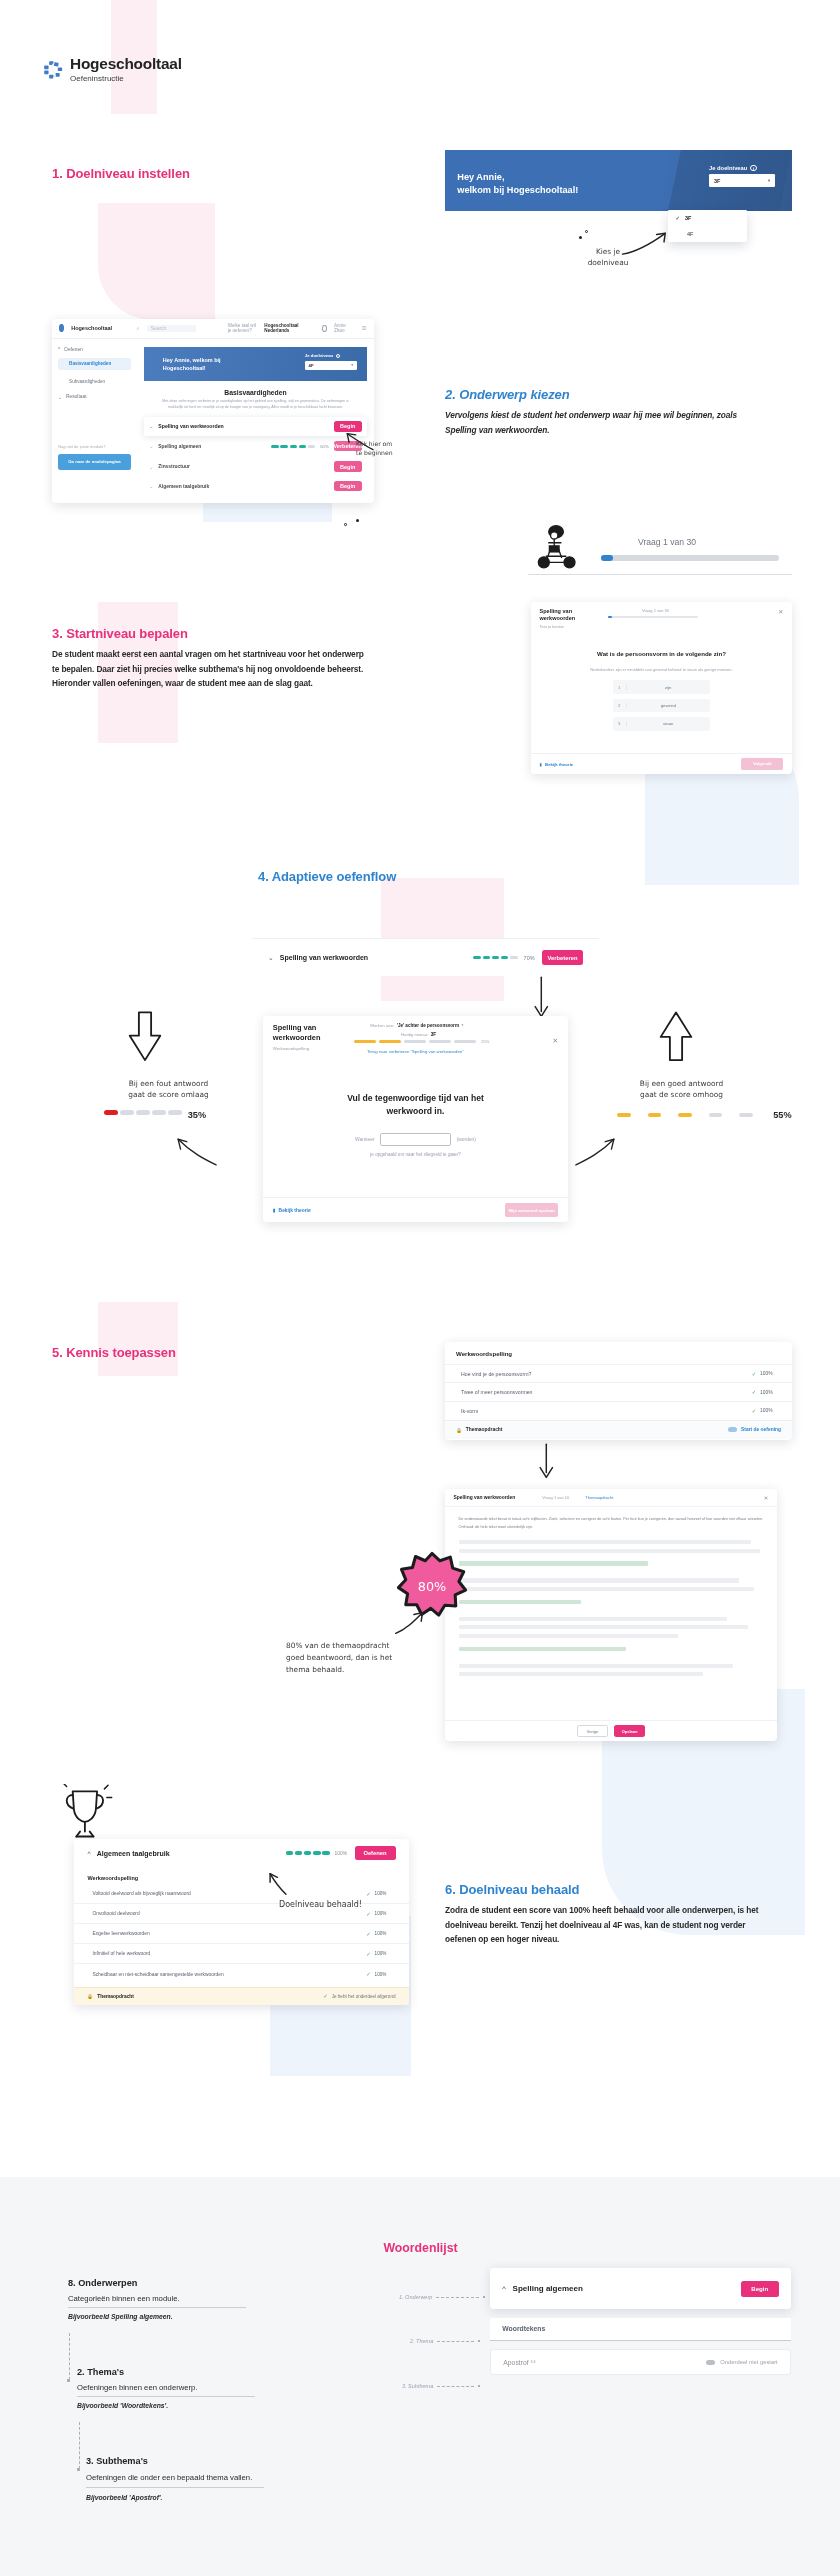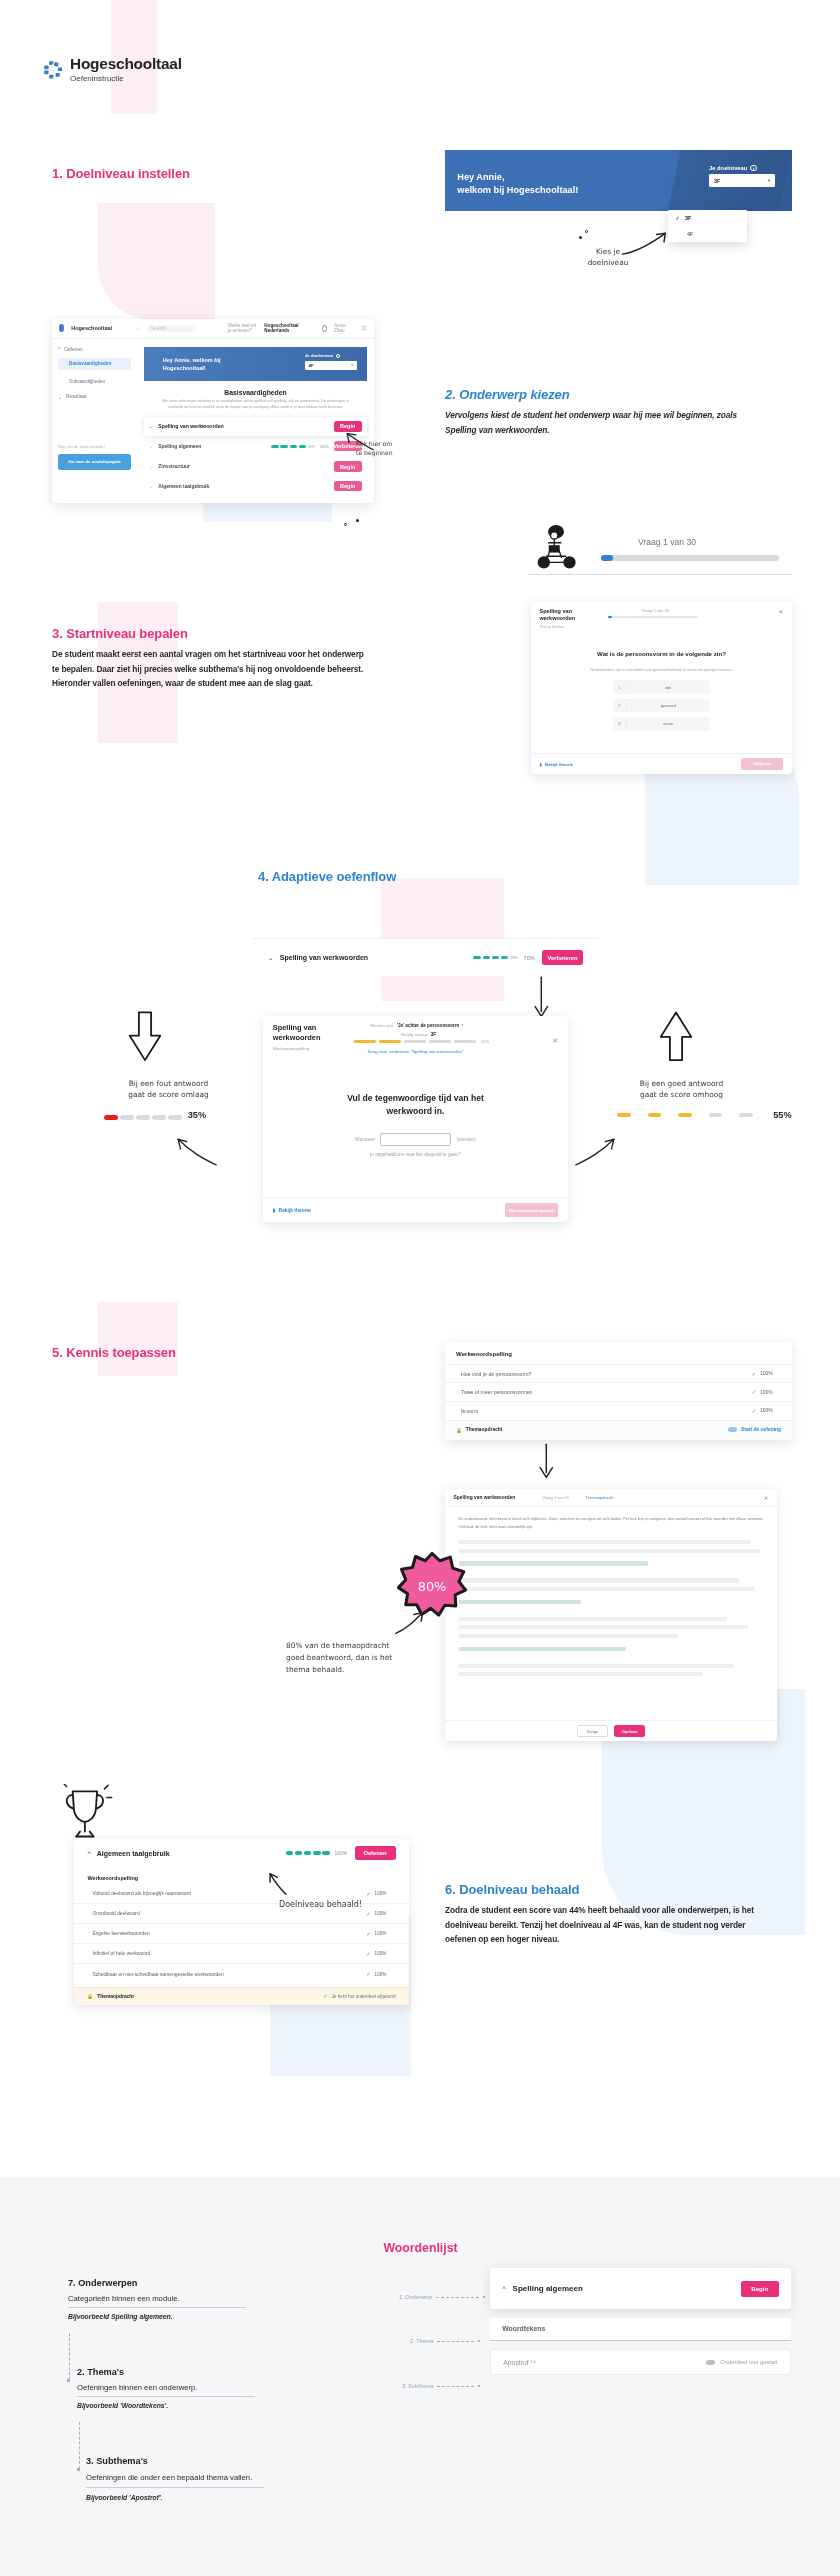--- a/index.html
+++ b/index.html
@@ -313,21 +313,21 @@
 <svg class="abs" style="left:529px;top:976px;" width="24.6" height="49" viewBox="0 0 40 80">
   <path d="M20 2 L20 58" stroke="#222" stroke-width="2.4" fill="none" stroke-linecap="round"></path>
   <path d="M20 66 L10 50 M20 66 L30 50" stroke="#222" stroke-width="2.4" fill="none" stroke-linecap="round"></path>
 </svg>
 
 <svg class="abs" style="left:126px;top:1010px;" width="38" height="55" viewBox="0 0 62 90">
   <path d="M21 4 L41 4 L41 42 L56 42 L31 82 L6 42 L21 42 Z" fill="#fff" stroke="#1c1c1c" stroke-width="3" stroke-linejoin="round"></path>
 </svg>
 <div class="abs hand" style="left:101px;top:1078px;width:135px;white-space:pre-line;text-align:center;font-size:7.4px;">Bij een fout antwoord
 gaat de score omlaag</div>
-<div class="abs" style="left:104px;top:1110px;display:flex;align-items:flex-end;gap:2.5px;">
+<div class="abs" style="left:104px;top:1110px;display:flex;align-items:flex-start;gap:2.5px;">
   <span class="dot red" style="width:13.5px;height:4.9px;border-radius:2.5px;"></span>
   <span class="dot" style="width:13.5px;height:4.9px;border-radius:2.5px;"></span>
   <span class="dot" style="width:13.5px;height:4.9px;border-radius:2.5px;"></span>
   <span class="dot" style="width:13.5px;height:4.9px;border-radius:2.5px;"></span>
   <span class="dot" style="width:13.5px;height:4.9px;border-radius:2.5px;"></span>
   <span style="margin-left:3.7px;font-size:9.2px;font-weight:bold;color:#2a2a2a;">35%</span>
 </div>
 <svg class="abs" style="left:172px;top:1133px;" width="49" height="37" viewBox="0 0 80 60">
   <path d="M72 52 C56 44 34 34 10 10" stroke="#222" stroke-width="2.2" fill="none" stroke-linecap="round"></path>
   <path d="M10 10 L24 14 M10 10 L14 26" stroke="#222" stroke-width="2.2" fill="none" stroke-linecap="round"></path>
@@ -542,27 +542,27 @@
 </div>
 
 <svg class="abs" style="left:264px;top:1870px;" width="28" height="28" viewBox="0 0 46 46">
   <path d="M36 40 C28 32 18 20 10 6" stroke="#222" stroke-width="2.4" fill="none" stroke-linecap="round"></path>
   <path d="M10 6 L22 12 M10 6 L10 20" stroke="#222" stroke-width="2.4" fill="none" stroke-linecap="round"></path>
 </svg>
 <div class="abs hand" style="left:279px;top:1899px;font-size:8px;color:#3a3a3a;">Doelniveau behaald!</div>
 
 <div class="abs" style="left:445px;top:1882px;width:344px;">
   <div class="blue-heading">6. Doelniveau behaald</div>
-  <div class="body-text" style="margin-top:6.1px;width:325px;">Zodra de student een score van 44% heeft behaald voor alle onderwerpen, is het doelniveau bereikt. Tenzij het doelniveau al 4F was, kan de student nog verder oefenen op een hoger niveau.</div>
+  <div class="body-text" style="margin-top:6.1px;width:325px;">Zodra de student een score van 100% heeft behaald voor alle onderwerpen, is het doelniveau bereikt. Tenzij het doelniveau al 4F was, kan de student nog verder oefenen op een hoger niveau.</div>
 </div>
 
 <div class="abs" style="left:0;top:2241px;width:841px;text-align:center;font-size:12.3px;font-weight:bold;color:#e8317a;">Woordenlijst</div>
 
 <div class="abs" style="left:68px;top:2278px;width:203px;">
-  <div style="font-size:9.2px;font-weight:bold;color:#232323;">7. Onderwerpen</div>
+  <div style="font-size:9.2px;font-weight:bold;color:#232323;">8. Onderwerpen</div>
   <div style="margin-top:5.5px;font-size:7.7px;color:#2a2a2a;padding-bottom:4.3px;border-bottom:0.6px solid #c9ced6;width:178px;">Categorieën binnen een module.</div>
   <div style="margin-top:5.5px;font-size:6.8px;font-style:italic;font-weight:bold;color:#2a2a2a;">Bijvoorbeeld Spelling algemeen.</div>
 </div>
 <div class="abs" style="left:69px;top:2333px;width:0.6px;height:47px;border-left:0.6px dashed #aab0ba;"></div>
 <div class="abs" style="left:67px;top:2379px;width:3.1px;height:3.1px;background:#aab0ba;"></div>
 
 <div class="abs" style="left:77px;top:2367px;width:203px;">
   <div style="font-size:9.2px;font-weight:bold;color:#232323;">2. Thema's</div>
   <div style="margin-top:5.5px;font-size:7.7px;color:#2a2a2a;padding-bottom:4.3px;border-bottom:0.6px solid #c9ced6;width:178px;">Oefeningen binnen een onderwerp.</div>
   <div style="margin-top:5.5px;font-size:6.8px;font-style:italic;font-weight:bold;color:#2a2a2a;">Bijvoorbeeld 'Woordtekens'.</div>

